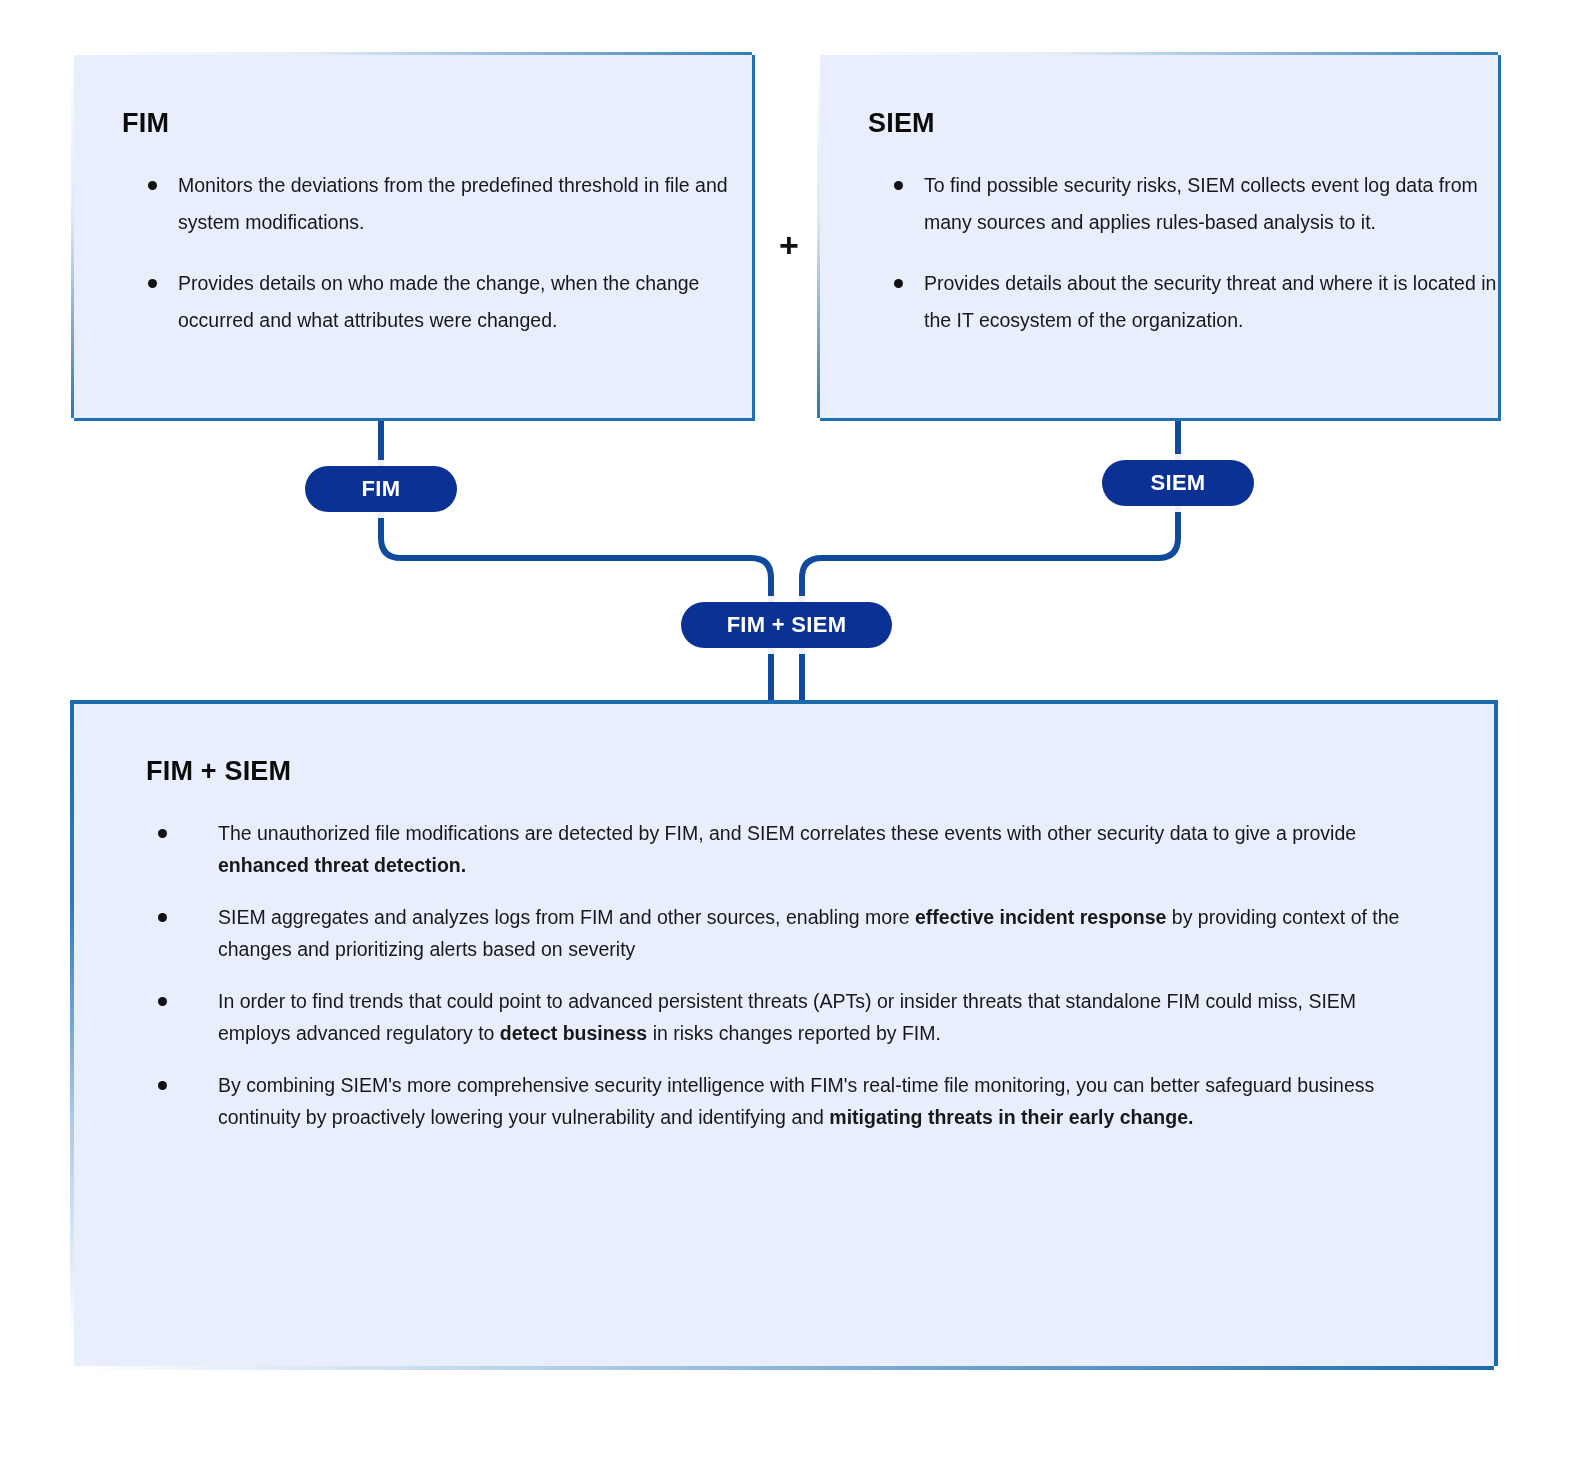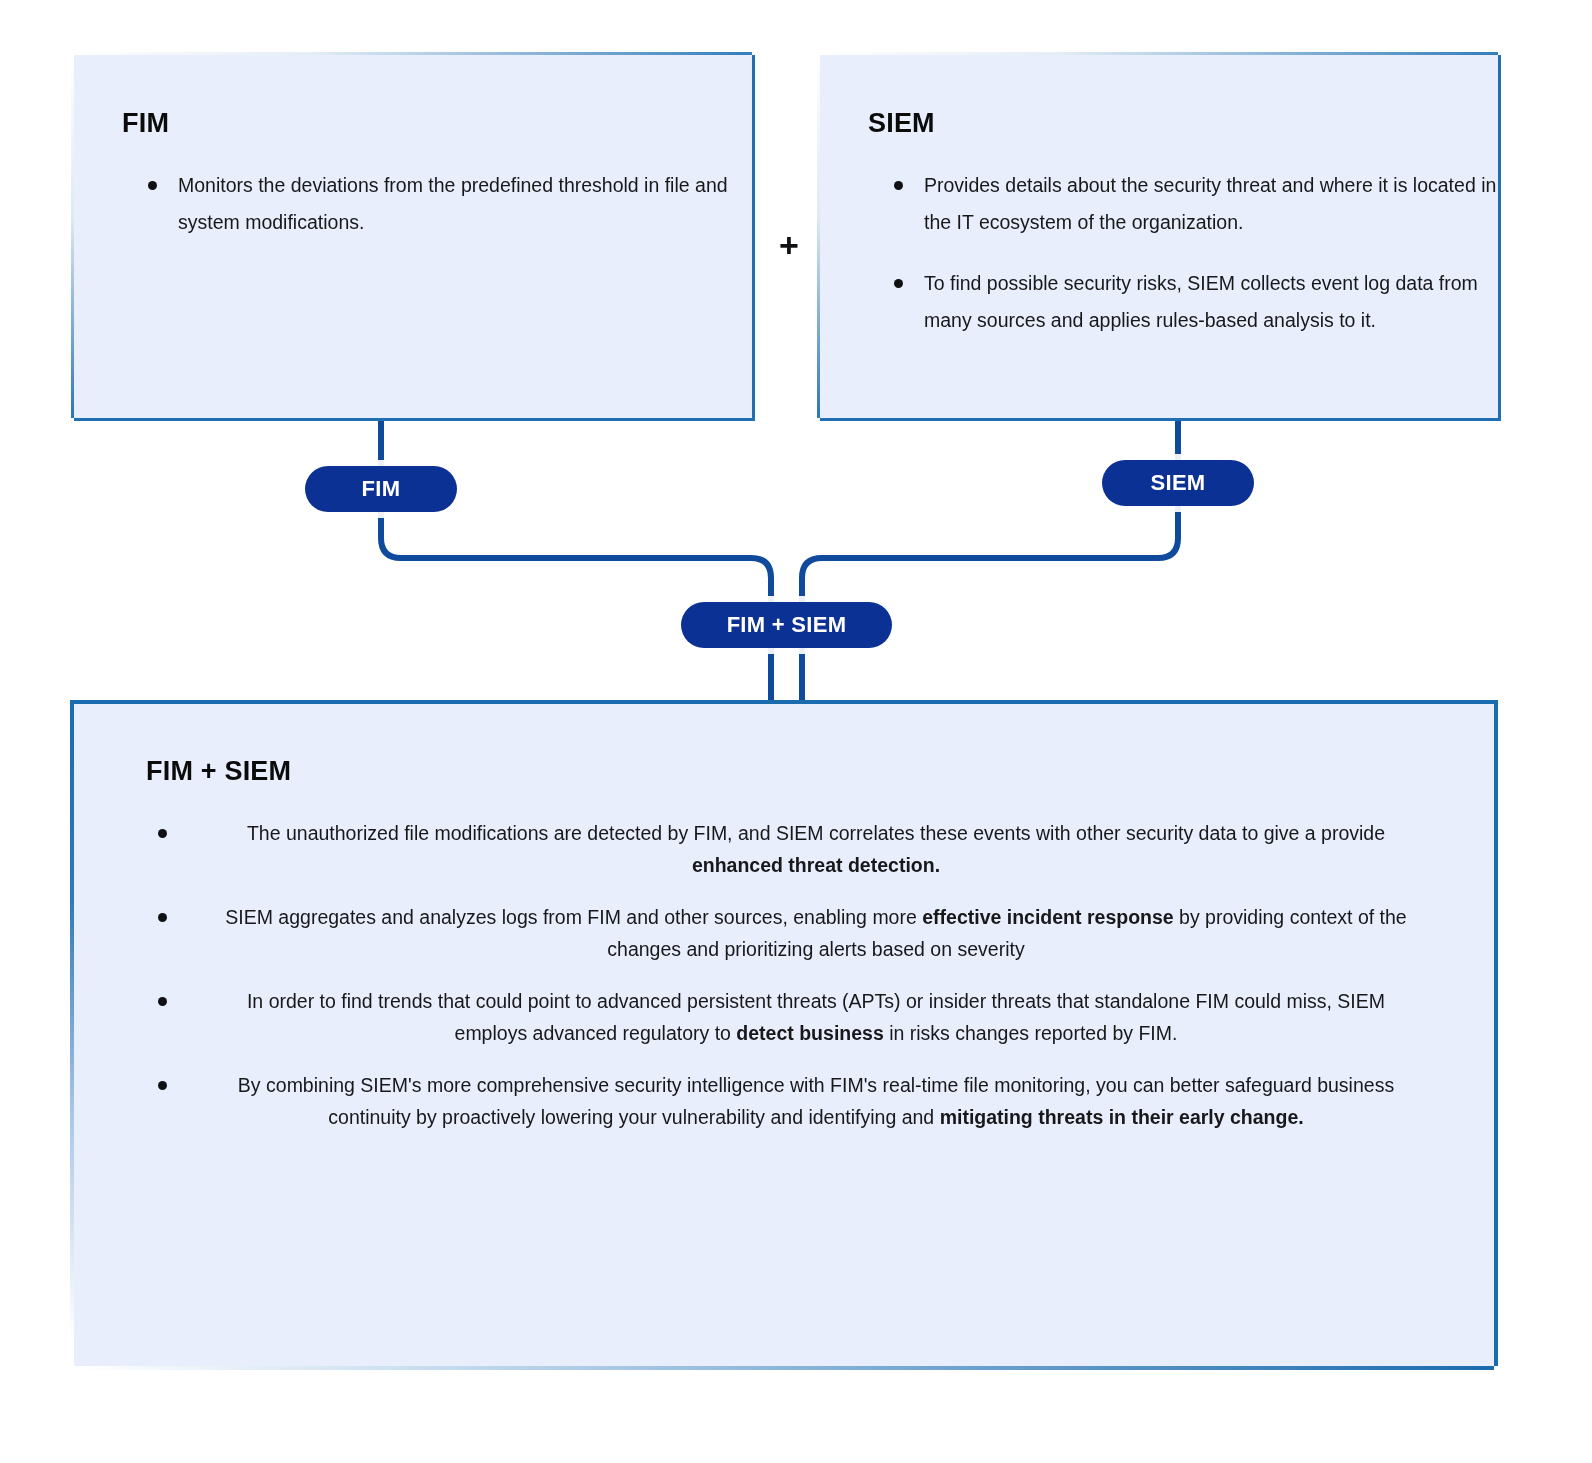--- a/index.html
+++ b/index.html
@@ -174,21 +174,20 @@
   #card-bottom .card-title {
     margin: 52px 0 0 72px;
     font-size: 27px;
   }
   #card-bottom ul.bullets { margin: 30px 80px 0 72px; }
   #card-bottom ul.bullets > li {
     font-size: 19.5px;
     line-height: 32px;
     padding-left: 72px;
     margin-bottom: 20px;
-    text-align: center;
   }
   #card-bottom ul.bullets > li::before {
     width: 9px; height: 9px;
     left: 12px; top: 12px;
   }
   b, strong { font-weight: bold; }
 </style>
 </head>
 <body>
 
@@ -207,30 +206,31 @@
 
       <path d="M771 648 L771 700"></path>
       <path d="M802 648 L802 700"></path>
     </g>
   </svg>
 
   <div class="card card-top" id="card-fim">
     <div class="card-title">FIM</div>
     <ul class="bullets">
       <li>Monitors the deviations from the predefined threshold in file and system modifications.</li>
+      <li>Provides details on who made the change, when the change occurred and what attributes were changed.</li>
     </ul>
   </div>
 
   <div id="plus-sign">+</div>
 
   <div class="card card-top" id="card-siem">
     <div class="card-title">SIEM</div>
     <ul class="bullets">
+      <li>To find possible security risks, SIEM collects event log data from many sources and applies rules-based analysis to it.</li>
       <li>Provides details about the security threat and where it is located in the IT ecosystem of the organization.</li>
-      <li>To find possible security risks, SIEM collects event log data from many sources and applies rules-based analysis to it.</li>
     </ul>
   </div>
 
   <div class="pill" id="pill-fim">FIM</div>
   <div class="pill" id="pill-siem">SIEM</div>
   <div class="pill" id="pill-fimsiem">FIM + SIEM</div>
 
   <div id="card-bottom">
     <div class="card-title">FIM + SIEM</div>
     <ul class="bullets" id="combined-bullets">

